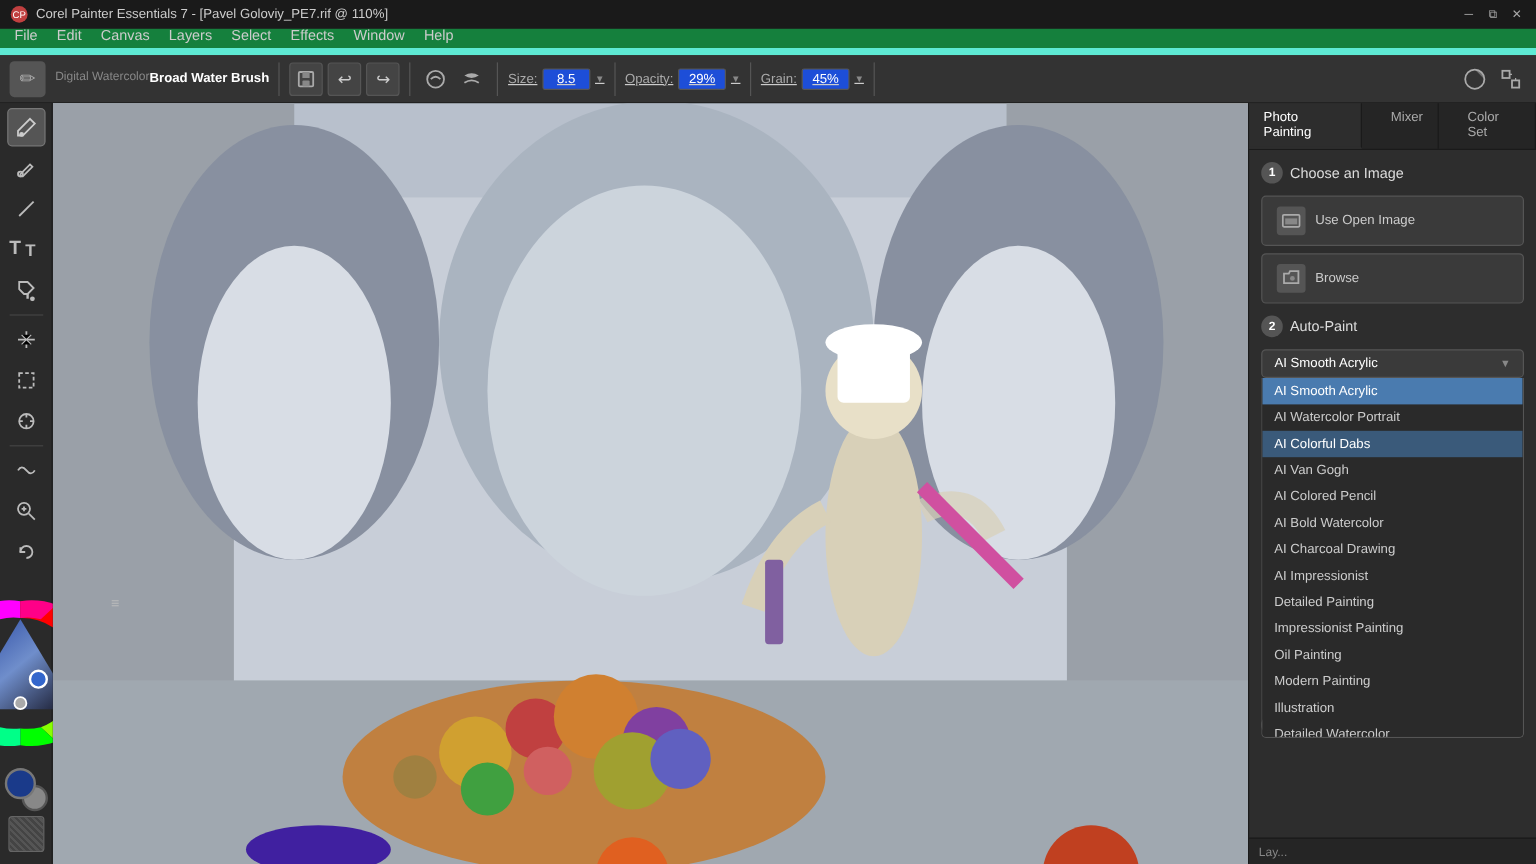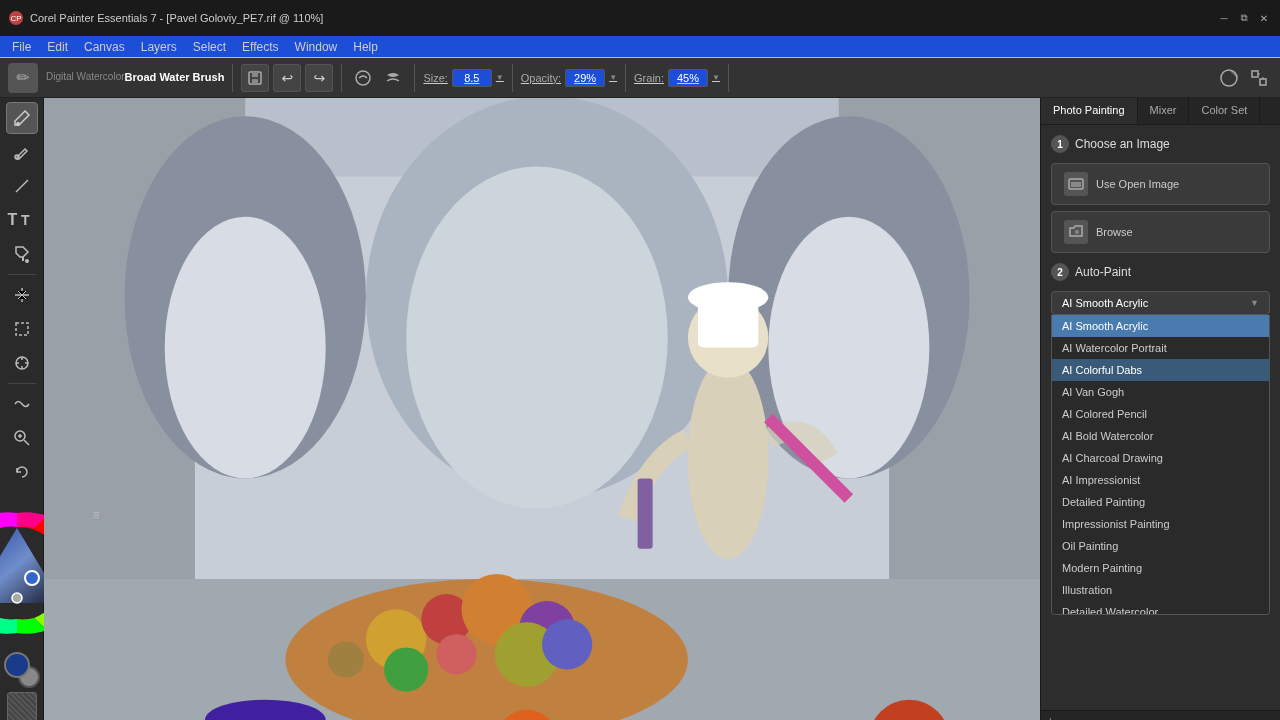--- a/index.html
+++ b/index.html
@@ -8,44 +8,44 @@
       height: 720px;
       overflow: hidden;
       font-family: 'Segoe UI', Arial, sans-serif;
       font-size: 12px;
       background: #2b2b2b;
       color: #ddd;
     }
 
     
     #titlebar {
-      height: 36px;
+      height: 24px;
       background: #1a1a1a;
       display: flex;
       align-items: center;
       padding: 0 8px;
       font-size: 11px;
       color: #ccc;
       justify-content: space-between;
     }
     #titlebar-left { display: flex; align-items: center; gap: 6px; }
     #titlebar-controls { display: flex; gap: 4px; }
     #titlebar-controls span {
       width: 16px; height: 16px; display: flex; align-items: center; justify-content: center;
       font-size: 10px; cursor: pointer; color: #aaa;
     }
 
     
     #menubar {
       height: 22px;
-      background: #1d4ed8;
-      display: flex;
-      align-items: center;
+      background: #15803d;
+      display: flex;
+      align-items: flex-end;
       padding: 0 4px;
-      border-bottom: 1px solid #5eead4;
+      border-bottom: 6px solid #5eead4;
     }
     #menubar span {
       padding: 0 8px;
       height: 22px;
       display: flex;
       align-items: center;
       cursor: pointer;
       font-size: 12px;
       color: #ccc;
     }
@@ -140,20 +140,21 @@
       width: 240px;
       background: #2d2d2d;
       border-left: 1px solid #1a1a1a;
       display: flex;
       flex-direction: column;
     }
     #right-tabs {
       display: flex;
       background: #252525;
       border-bottom: 1px solid #1a1a1a;
+      gap: 12px;
     }
     .right-tab {
       padding: 6px 12px;
       font-size: 11px;
       cursor: pointer;
       color: #aaa;
       border-right: 1px solid #1a1a1a;
     }
     .right-tab.active {
       background: #2d2d2d;

